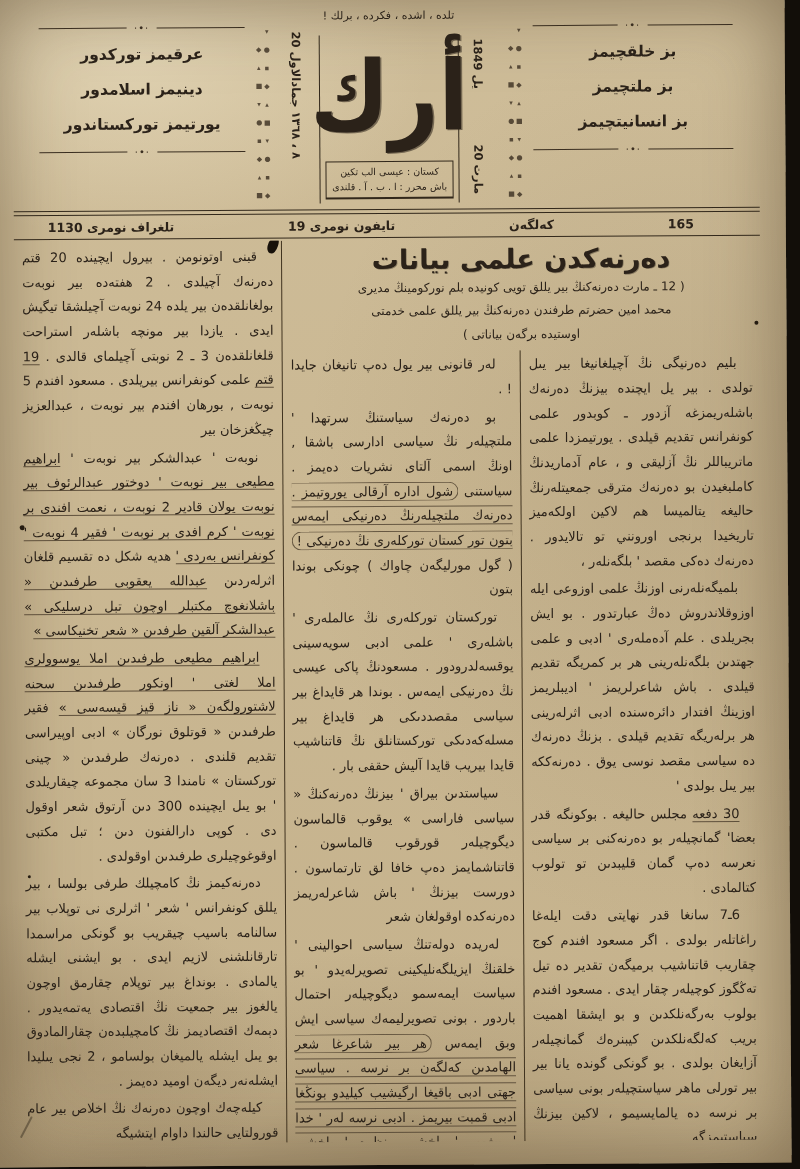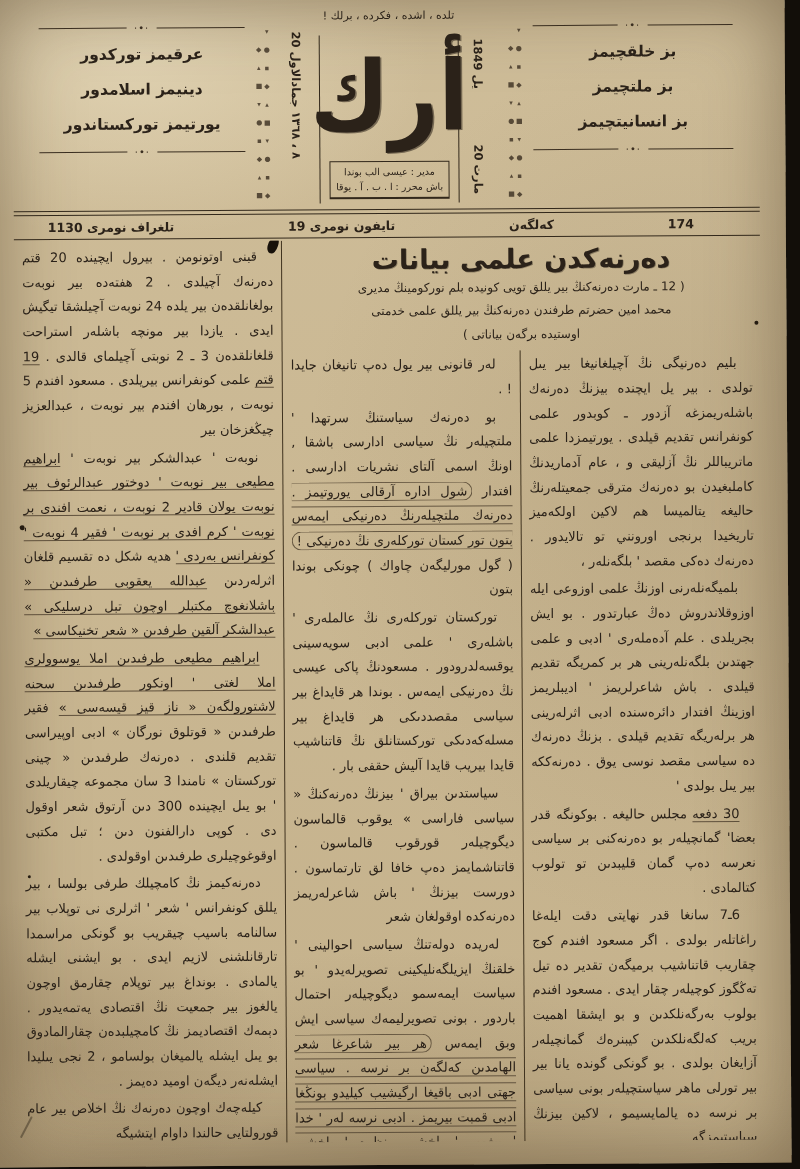--- a/index.html
+++ b/index.html
@@ -117,22 +117,22 @@
       <div class="mh-center">
         <div class="ornament orn-r">◆ ▪ ● ▾ ■ ▴ ◆ ▪ ● ▾ ■ ▴ ◆ ▪ ● ▾ ■ ▴ ◆</div>
         <div class="ornament orn-l">◆ ▪ ● ▾ ■ ▴ ◆ ▪ ● ▾ ■ ▴ ◆ ▪ ● ▾ ■ ▴ ◆</div>
         <div class="mh-top-slogan">تلده ، اشده ، فكرده ، برلك !</div>
         <div class="vtext v-year">يل 1849</div>
         <div class="vtext v-mart">مارت 20</div>
         <div class="vtext v-hijri">٨ ، ١٣٦٨ جمادالاول 20</div>
         <div class="logo-box">
           <div class="logo">أرك</div>
           <div class="mgr-box">
-            <div>مدير : عيسى الب بوندا</div>
-            <div>باش محرر : ا . ب . آ . يوقا</div>
+            <div>كستان : عيسى الب تكين</div>
+            <div>باش محرر : ا . ب . آ . قلندى</div>
           </div>
         </div>
       </div>
 
       <div class="mh-side mh-left">
         <div class="divider">
           <span class="ln"></span>
             <span class="dots">·•·</span>
             <span class="ln"></span>
         </div>
@@ -142,21 +142,21 @@
         <div class="divider">
           <span class="ln"></span>
             <span class="dots">·•·</span>
             <span class="ln"></span>
         </div>
       </div>
     </div>
 
     <div class="double-rule"></div>
     <div class="infobar-row">
-      <span>174</span>
+      <span>165</span>
       <span>كەلگەن</span>
       <span>تايفون نومرى 19</span>
       <span>تلغراف نومرى 1130</span>
     </div>
     <div class="single-rule"></div>
 
     <div class="main">
 
       <div class="right-area">
         <div class="blob" style="top:-4px;left:-14px;"></div>
@@ -172,21 +172,21 @@
           <div class="col col1">
             <p>بليم دەرنيگى نڭ آچيلغانيغا بير يىل تولدى . بير يل ايچنده بيزنڭ دەرنەك باشلەريمزغه آزدور ـ كوبدور علمى كونفرانس تقديم قيلدى . يورتيمزدا علمى ماتريباللر نڭ آزليقى و ، عام آدماريدنڭ كاملبغيدن بو دەرنەك مترقى جمعيتلەرنڭ حاليغه يتالميسا هم لاكين اولكەميز تاريخيدا برنجى اورونني تو تالايدور . دەرنەك دەكى مقصد ' بلگەنلەر ،</p>
             <p>بلميگەنلەرنى اوزنڭ علمى اوزوعى ايله اوزوقلاندروش دەڭ عبارتدور . بو ايش بجريلدى . علم آدەملەرى ' ادبى و علمى جهتدىن بلگەنلەرينى هر بر كمريگه تقديم قيلدى . باش شاعرلريمز ' اديبلريمز اوزينڭ افتدار دائرەسنده ادبى اثرلەرينى هر برلەريگه تقديم قيلدى . بزنڭ دەرنەك ده سياسى مقصد نوسى يوق . دەرنەككه بير يىل بولدى '</p>
             <p><span class="u-pencil">30 دفعه</span><span> مجلس حاليغه . بوكونگه قدر بعضا' گمانچيلەر بو دەرنەكنى بر سياسى نعرسه دەپ گمان قليبدىن تو تولوب كتالمادى .</span></p>
             <p>6ـ7 سانغا قدر نهايتى دقت ايلەغا راغاتلەر بولدى . اگر مسعود افندم كوج چقاريب قاتناشيب برميگەن تقدير ده تيل تەڭگوز كوچيلەر چقار ايدى . مسعود افندم بولوب بەرگەنلكدىن و بو ايشقا اهميت بريب كەلگەنلكدىن كيبنرەك گمانچيلەر آزايغان بولدى . بو گونكى گونده يانا بير بير تورلى ماهر سياستچيلەر بونى سياسى بر نرسه ده يالمايسيمو ، لاكين بيزنڭ سياستيمزگه</p>
 
           </div>
 
           <div class="col col2">
             <p>لەر قانونى بير يول دەپ تانيغان جايدا ! .</p>
-            <p><span>بو دەرنەك سياستنڭ سرتهدا ' ملتچيلەر نڭ سياسى ادارسى باشقا , اونڭ اسمى آلتاى نشريات ادارسى . افتدار </span><span class="circle-pencil">شول اداره آرقالى يوروتيمز . دەرنەك ملتچيلەرنڭ دەرنيكى ايمەس بتون تور كستان توركلەرى نڭ دەرنيكى !</span><span> ( گول مورليگەن چاواك ) چونكى بوندا بتون</span></p>
+            <p><span>بو دەرنەك سياستنڭ سرتهدا ' ملتچيلەر نڭ سياسى ادارسى باشقا , اونڭ اسمى آلتاى نشريات دەيمز . سياستنى </span><span class="circle-pencil">شول اداره آرقالى يوروتيمز . دەرنەك ملتچيلەرنڭ دەرنيكى ايمەس بتون تور كستان توركلەرى نڭ دەرنيكى !</span><span> ( گول مورليگەن چاواك ) چونكى بوندا بتون</span></p>
             <p>توركستان توركلەرى نڭ عالملەرى ' باشلەرى ' علمى ادبى سويەسينى يوقسەلدرودور . مسعودنڭ پاكى عيسى نڭ دەرنيكى ايمەس . بوندا هر قايداغ بير سياسى مقصددىكى هر قايداغ بير مسلەكەدىكى توركستانلق نڭ قاتناشيب قايدا بيريب قايدا آليش حقفى بار .</p>
             <p>سياستدىن بيراق ' بيزنڭ دەرنەكنڭ « سياسى فاراسى » يوقوب قالماسون ديگوچيلەر قورقوب قالماسون . قاتناشمايمز دەپ خافا لق تارتماسون . دورست بيزنڭ ' باش شاعرلەريمز دەرنەكده اوقولغان شعر</p>
             <p><span>لەريده دولەتنڭ سياسى احوالينى ' خلقنڭ ايزيلگەنليكينى تصويرلەيدو ' بو سياست ايمەسمو ديگوچيلەر احتمال باردور . بونى تصويرليمەك سياسى ايش وبق ايمەس </span><span class="circle-pencil">هر بير شاعرغا شعر الهامدىن كەلگەن بر نرسه . سياسى جهتى ادبى باقيغا ارگيشيب كيليدو بونڭغا ادبى قمبت بيريمز . ادبى نرسه لەر ' خدا ' پيغمبر ' ياخشى منظرە ' ياخشى سياستنى مدح قيلالايدور . يمان آدەمنى مجو قيلالايدور .</span></p>
 
           </div>
         </div>
       </div>
 
       <div class="col col3">
         <p><span>قبنى اوتونومن . بيرول ايچينده 20 قتم دەرنەك آچيلدى . 2 هفتەده بير نوبەت بولغانلقدەن بير يلده 24 نوبەت آچيلشقا تيگيش ايدى . يازدا بير مونچه باشلەر استراحت قلغانلقدەن 3 ـ 2 نوبتى آچيلماى قالدى . </span><span class="u-pencil">19 قتم</span><span> علمى كونفرانس بيريلدى . مسعود افندم 5 نوبەت , بورهان افندم بير نوبەت ، عبدالعزيز چيڭغزخان بير</span></p>

